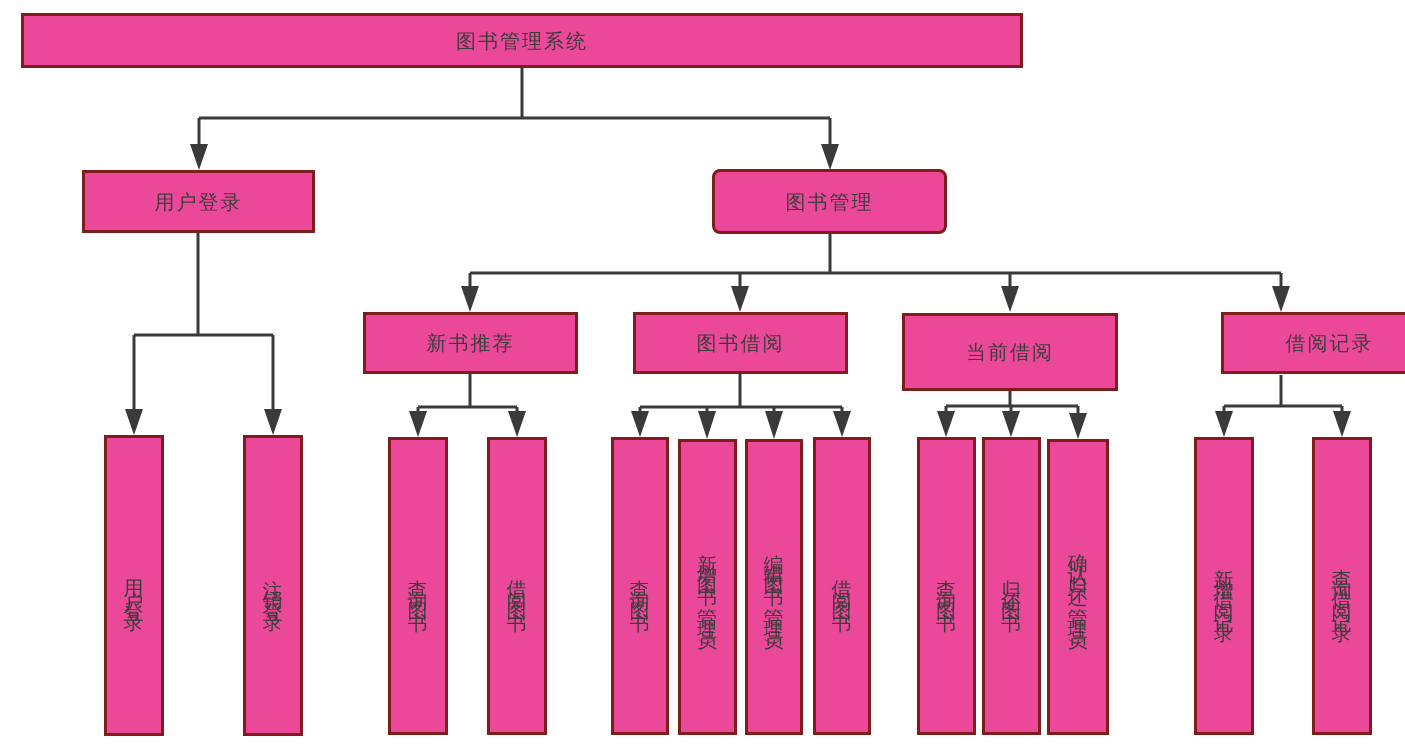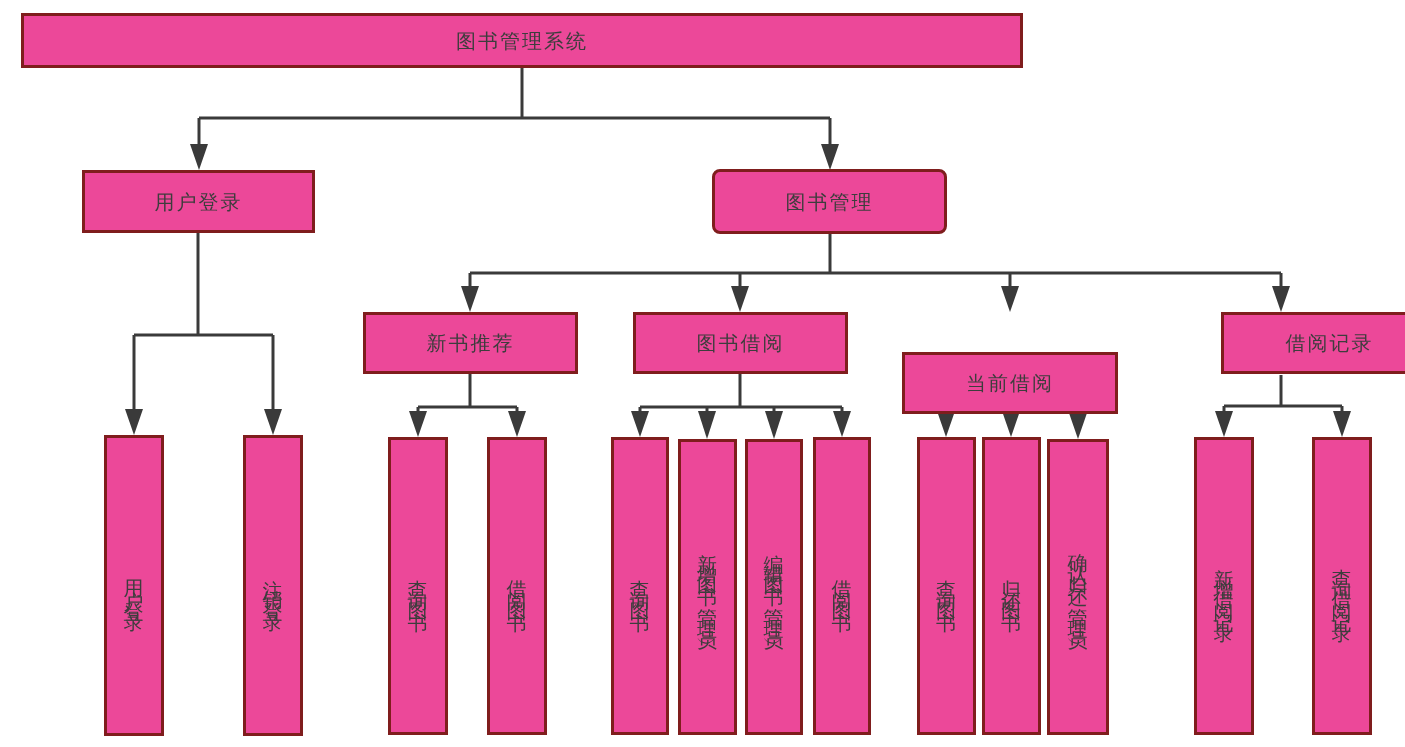--- a/index.html
+++ b/index.html
@@ -119,21 +119,21 @@
     </g>
   </svg>
 
   <div class="node" style="left:21px;top:13px;width:1002px;height:55px;">图书管理系统</div>
 
   <div class="node" style="left:82px;top:170px;width:233px;height:63px;">用户登录</div>
   <div class="node" style="left:712px;top:169px;width:235px;height:65px;border-radius:8px;">图书管理</div>
 
   <div class="node" style="left:363px;top:312px;width:215px;height:62px;">新书推荐</div>
   <div class="node" style="left:633px;top:312px;width:215px;height:62px;">图书借阅</div>
-  <div class="node" style="left:902px;top:313px;width:216px;height:62px;margin-top:39px;">当前借阅</div>
+  <div class="node" style="left:902px;top:313px;width:216px;height:78px;">当前借阅</div>
   <div class="node" style="left:1173px;top:312px;width:217px;height:62px;margin-left:48px;">借阅记录</div>
 
   <div class="node vert" style="left:104px;top:435px;width:60px;height:301px;">用户登录</div>
   <div class="node vert" style="left:243px;top:435px;width:60px;height:301px;">注销登录</div>
 
   <div class="node vert" style="left:388px;top:437px;width:60px;height:298px;">查询图书</div>
   <div class="node vert" style="left:487px;top:437px;width:60px;height:298px;">借阅图书</div>
 
   <div class="node vert" style="left:611px;top:437px;width:58px;height:298px;">查询图书</div>
   <div class="node vert" style="left:678px;top:439px;width:59px;height:296px;">新增图书（管理员）</div>

